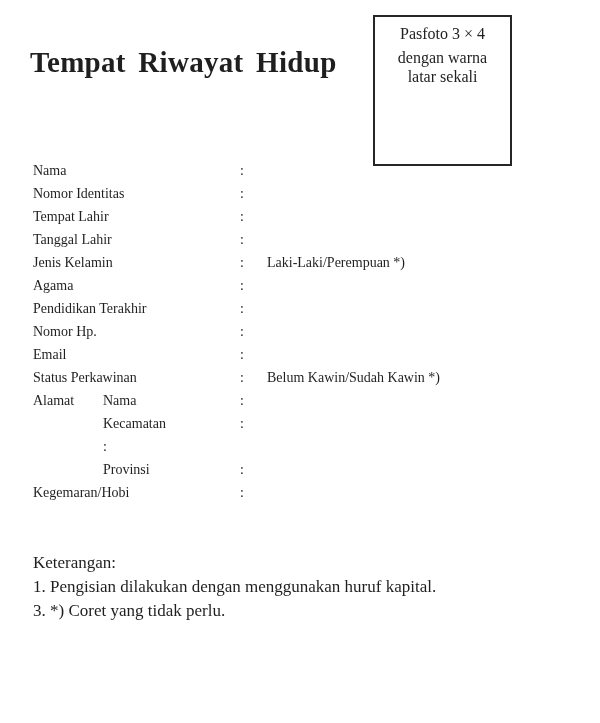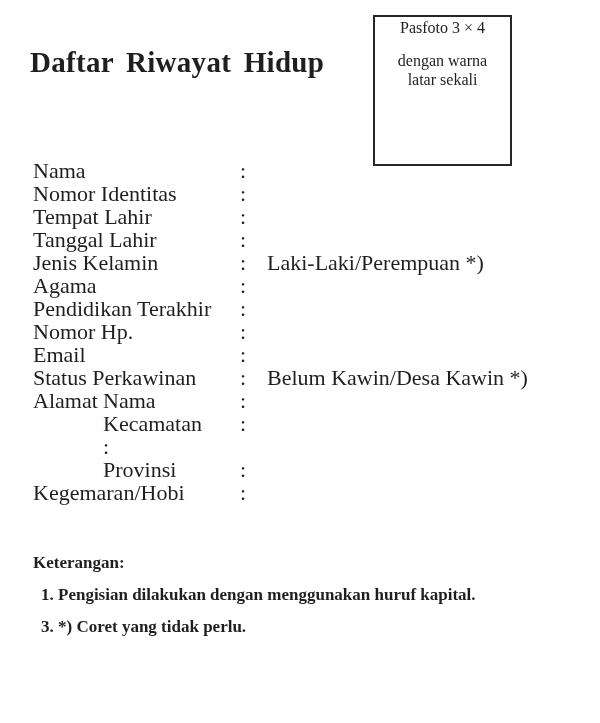--- a/index.html
+++ b/index.html
@@ -11,41 +11,41 @@
   .title{
     position:absolute;left:30px;top:46px;
     font-size:29px;font-weight:700;word-spacing:5px;white-space:nowrap;
     letter-spacing:0.3px;
   }
   .photo-box{
     position:absolute;left:373px;top:15px;width:139px;height:151px;
     border:2px solid #262626;box-sizing:border-box;
     text-align:center;font-size:16px;line-height:20px;
   }
-  .photo-size{margin-top:1px;}
-  .photo-note{margin-top:13px;line-height:19px;}
-  .form{position:absolute;left:33px;top:159px;width:540px;font-size:22px;}
+  .photo-size{margin-top:7px;}
+  .photo-note{margin-top:4px;line-height:19px;}
+  .form{position:absolute;left:33px;top:159px;width:540px;font-size:14px;}
   .row{
     display:grid;grid-template-columns:70px 137px 27px auto;
     height:23px;line-height:23px;white-space:nowrap;
   }
   .cell{overflow:visible;}
   .notes{
     position:absolute;left:33px;top:551px;width:537px;
     font-size:17px;line-height:24px;
   }
-  .notes-heading{font-weight:700;}
-  .note{margin:8px;text-align:justify;font-weight:bold;}
+  .notes-heading{font-weight:400;}
+  .note{margin:0;text-align:justify;}
 </style>
 </head>
 <body>
 
 <div class="page">
 
-  <div class="title">Daftar Riwayat Hidup</div>
+  <div class="title">Tempat Riwayat Hidup</div>
 
   <div class="photo-box">
     <div class="photo-size">Pasfoto 3 × 4</div>
     <div class="photo-note">
       <div>dengan warna</div>
       <div>latar sekali</div>
     </div>
   </div>
 
   <div class="form">
@@ -100,21 +100,21 @@
       <div class="row">
       <span class="cell">Email</span>
       <span class="cell"></span>
       <span class="cell">:</span>
       <span class="cell"></span>
     </div>
       <div class="row">
       <span class="cell">Status Perkawinan</span>
       <span class="cell"></span>
       <span class="cell">:</span>
-      <span class="cell">Belum Kawin/Desa Kawin *)</span>
+      <span class="cell">Belum Kawin/Sudah Kawin *)</span>
     </div>
       <div class="row">
       <span class="cell">Alamat</span>
       <span class="cell">Nama</span>
       <span class="cell">:</span>
       <span class="cell"></span>
     </div>
       <div class="row">
       <span class="cell"></span>
       <span class="cell">Kecamatan</span>

